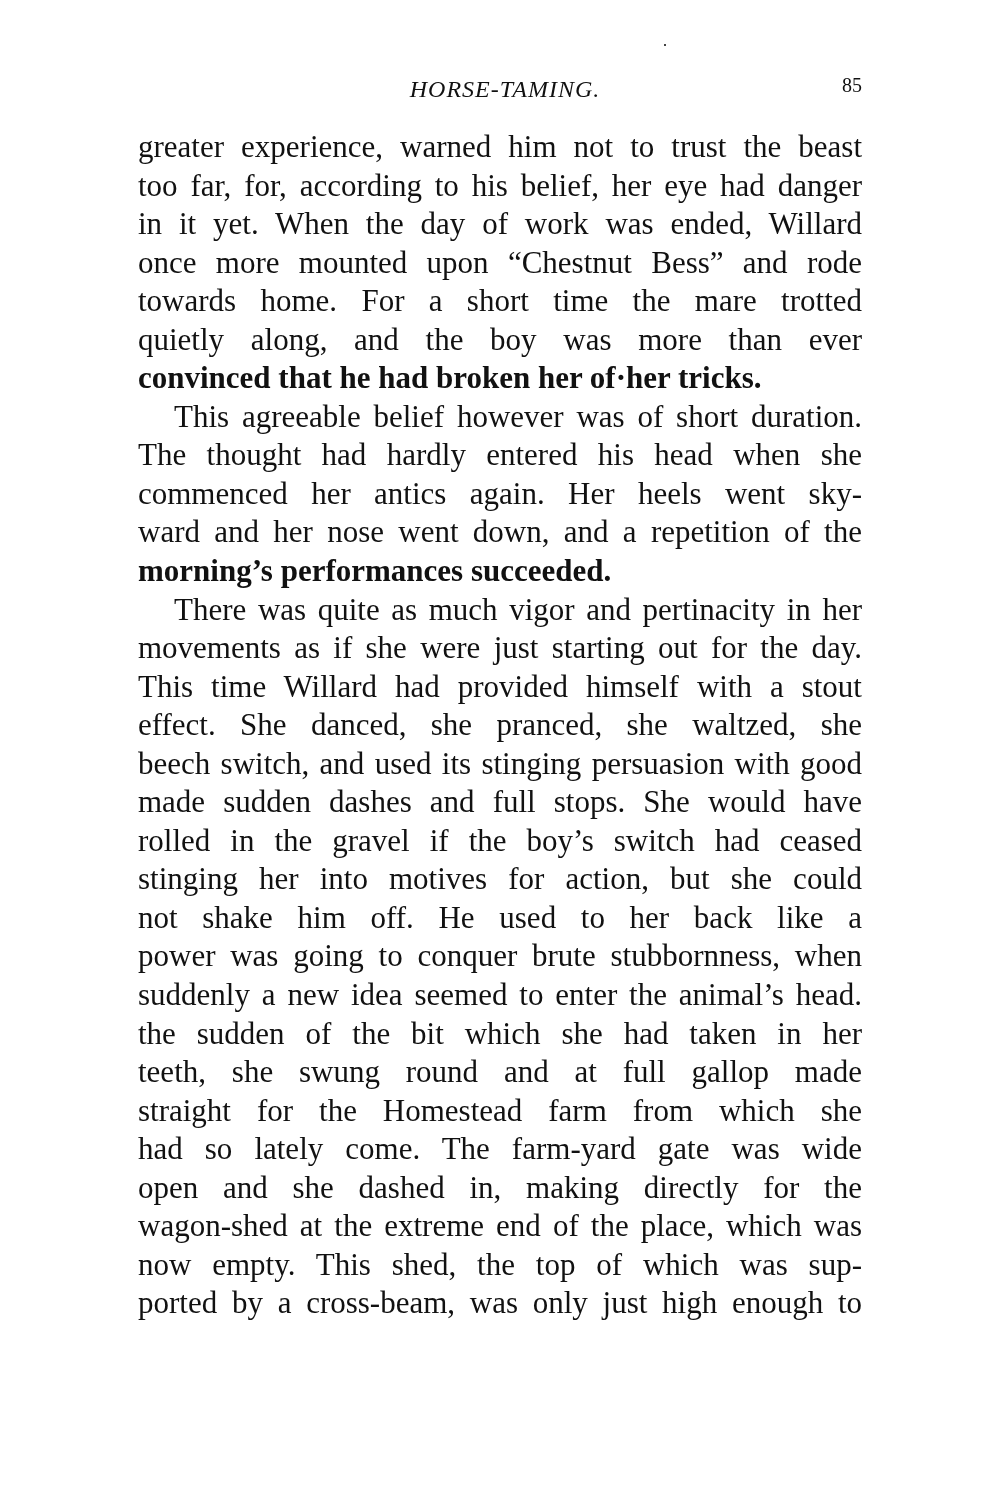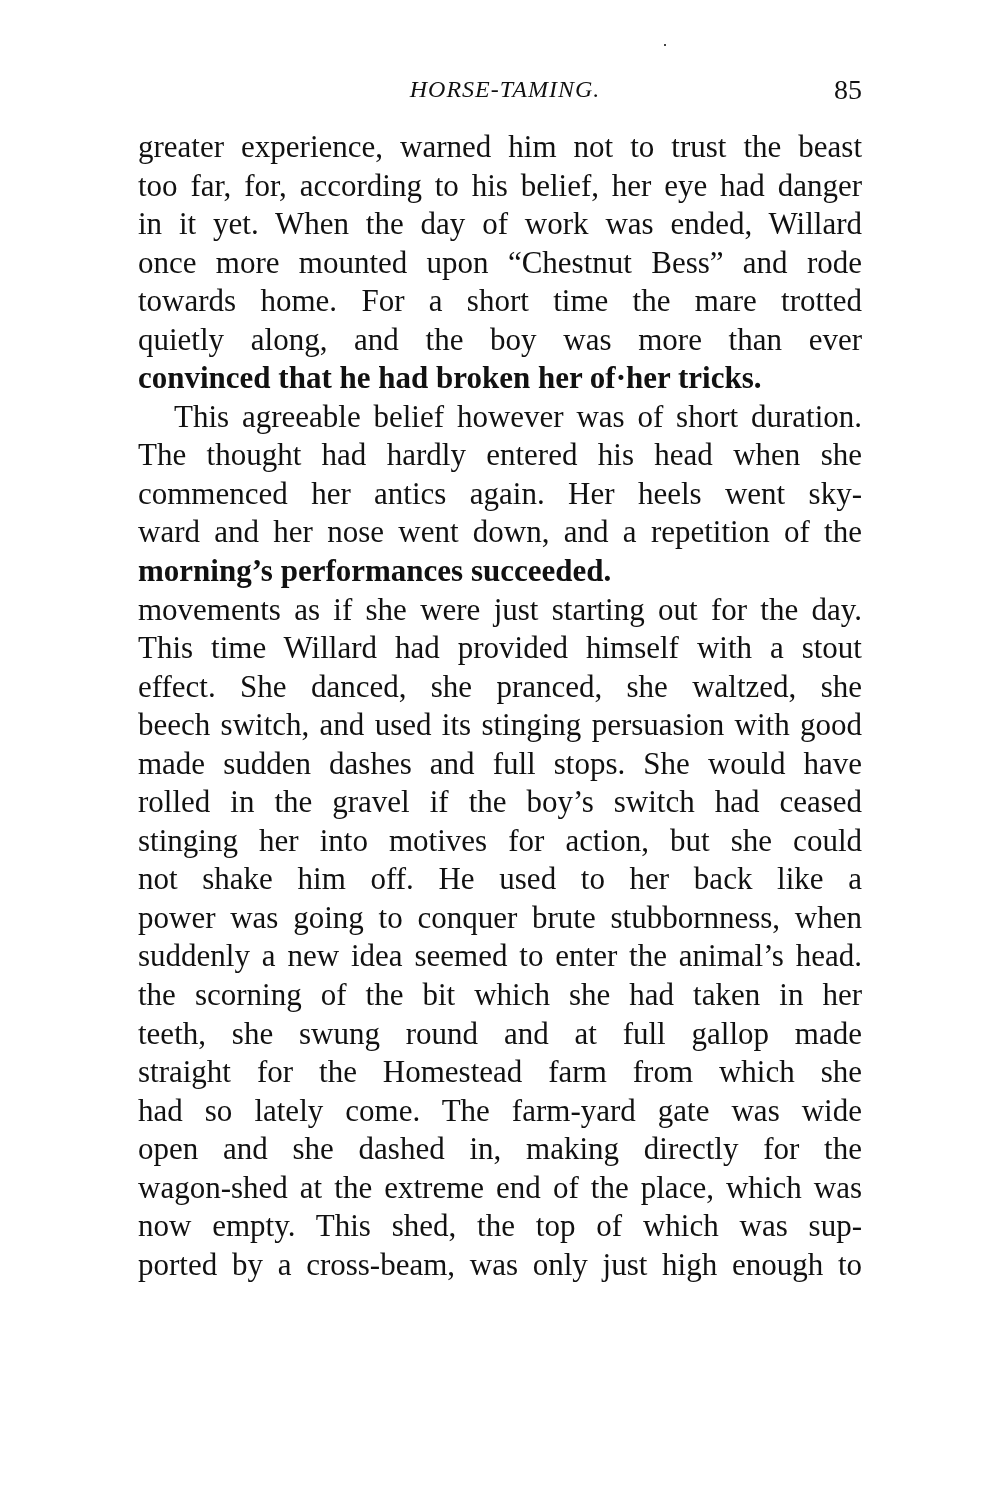--- a/index.html
+++ b/index.html
@@ -11,21 +11,21 @@
     }
     .running-head {
       position: absolute; left: 138px; width: 724px; top: 72px; height: 40px;
     }
     .running-title {
       position: absolute; left: 0; right: 0; text-align: center;
       font-style: italic; font-size: 24px; letter-spacing: 1px; top: 4px;
       padding-left: 10px;
     }
     .page-number {
-      position: absolute; right: 0; top: 2px; font-size: 28px;
+      position: absolute; right: 0; top: 2px; font-size: 20px;
     }
     .body-text {
       position: absolute; left: 138px; width: 724px; top: 128px;
     }
     .line {
       display: block; height: 38.55px; line-height: 38.55px;
       font-size: 31px; white-space: nowrap;
       text-align: justify; text-align-last: justify;
       overflow: visible;
     }
@@ -57,31 +57,32 @@
         <span class="line last">convinced that he had broken her of·her tricks.</span>
       </div>
       <div>
         <span class="line indent">This agreeable belief however was of short duration.</span>
         <span class="line">The thought had hardly entered his head when she</span>
         <span class="line">commenced her antics again.  Her heels went sky-</span>
         <span class="line">ward and her nose went down, and a repetition of the</span>
         <span class="line last">morning’s performances succeeded.</span>
       </div>
       <div>
+        <span class="line indent">There was quite as much vigor and pertinacity in her</span>
         <span class="line">movements as if she were just starting out for the day.</span>
         <span class="line">This time Willard had provided himself with a stout</span>
         <span class="line">effect.  She danced, she pranced, she waltzed, she</span>
         <span class="line">beech switch, and used its stinging persuasion with good</span>
         <span class="line">made sudden dashes and full stops.  She would have</span>
         <span class="line">rolled in the gravel if the boy’s switch had ceased</span>
         <span class="line">stinging her into motives for action, but she could</span>
         <span class="line">not shake him off.  He used to her back like a</span>
         <span class="line">power was going to conquer brute stubbornness, when</span>
         <span class="line">suddenly a new idea seemed to enter the animal’s head.</span>
-        <span class="line">the scorning of the bit which she had taken in her</span>
+        <span class="line">the sudden of the bit which she had taken in her</span>
         <span class="line">teeth, she swung round and at full gallop made</span>
         <span class="line">straight for the Homestead farm from which she</span>
         <span class="line">had so lately come.  The farm-yard gate was wide</span>
         <span class="line">open and she dashed in, making directly for the</span>
         <span class="line">wagon-shed at the extreme end of the place, which was</span>
         <span class="line">now empty.  This shed, the top of which was sup-</span>
         <span class="line">ported by a cross-beam, was only just high enough to</span>
       </div>
     </div>
 </div>

